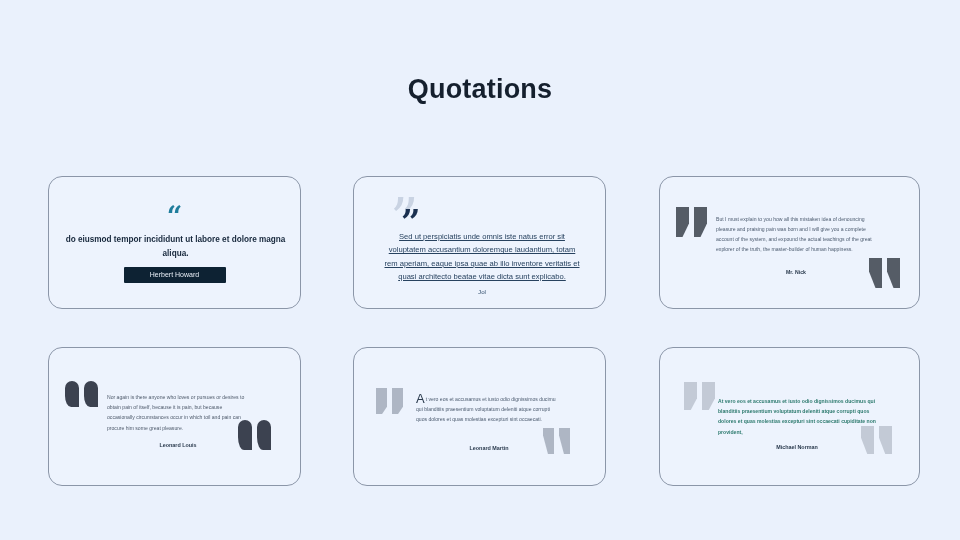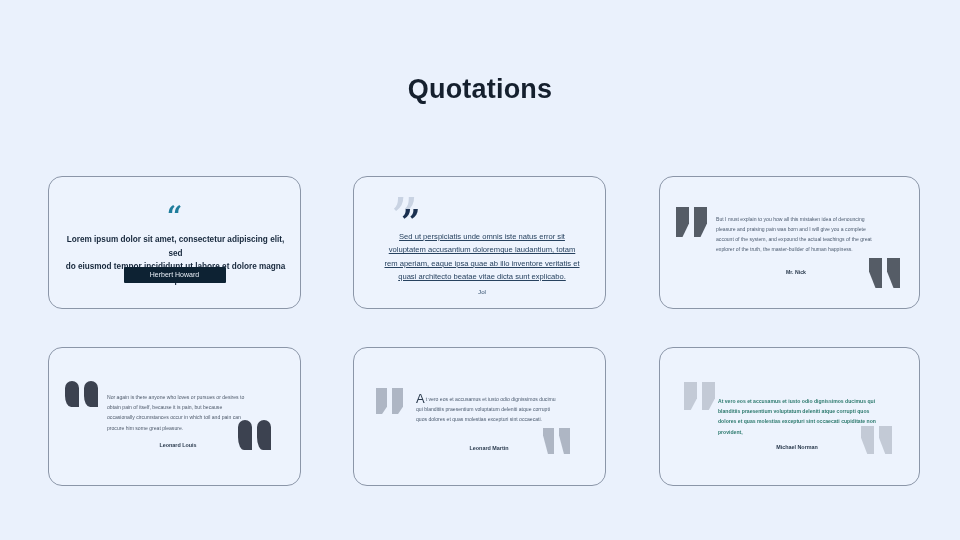--- a/index.html
+++ b/index.html
@@ -337,21 +337,20 @@
 <div class="slide">
 
   <div class="slide-title">Quotations</div>
 
   <div class="grid">
 
     <div class="card col1 row1">
       <div class="c1-inner">
         <div class="c1-quote">“</div>
         <div class="c1-text">
-          <div>Lorem ipsum dolor sit amet, consectetur adipiscing elit, sed</div>
           <div>do eiusmod tempor incididunt ut labore et dolore magna aliqua.</div>
         </div>
         <div class="c1-button">Herbert Howard</div>
       </div>
     </div>
 
     <div class="card col2 row1">
       <div class="c2-bigq">”</div>
       <div class="c2-smallq">”</div>
       <div class="c2-text">Sed ut perspiciatis unde omnis iste natus error sit voluptatem accusantium doloremque laudantium, totam rem aperiam, eaque ipsa quae ab illo inventore veritatis et quasi architecto beatae vitae dicta sunt explicabo.</div>

